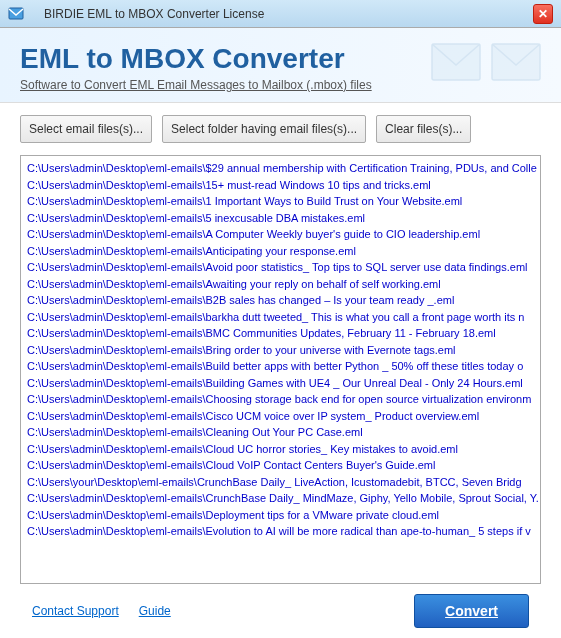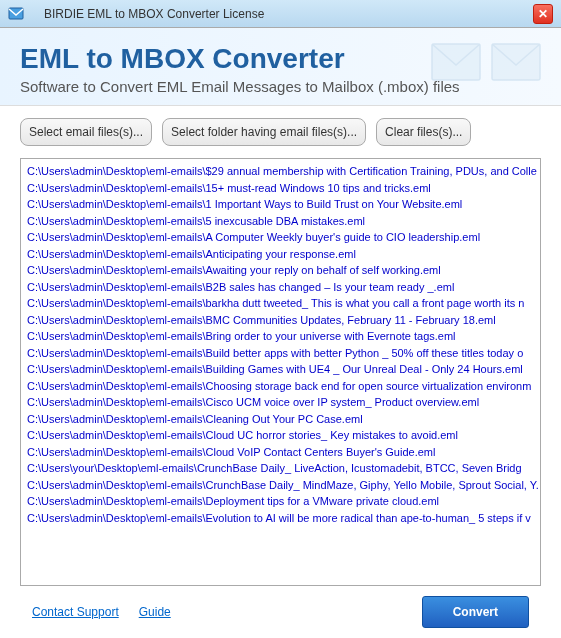--- a/index.html
+++ b/index.html
@@ -65,23 +65,24 @@
       padding: 15px 20px 10px 20px;
       border-bottom: 1px solid #ddd;
       position: relative;
     }
     .app-title {
       font-size: 28px;
       color: #2060a0;
       font-weight: bold;
     }
     .app-subtitle {
-      font-size: 15px;
+      font-size: 12px;
       color: #555;
       margin-top: 3px;
+      text-decoration: underline;
     }
     .header-icons {
       position: absolute;
       right: 20px;
       top: 15px;
       display: flex;
       gap: 10px;
       opacity: 0.3;
     }
     .envelope-icon {
@@ -96,21 +97,21 @@
       gap: 10px;
       background: white;
     }
     .action-button {
       padding: 6px 8px;
       border: 1px solid #aaa;
       background: linear-gradient(to bottom, #f8f8f8, #e8e8e8);
       cursor: pointer;
       font-size: 12px;
       color: #333;
-      border-radius: 8px;
+      border-radius: 2px;
     }
 
     
     .file-list-container {
       flex: 1;
       margin: 0 20px;
       border: 1px solid #aaa;
       overflow: hidden;
       position: relative;
       background: white;
@@ -157,24 +158,25 @@
       color: #0066cc;
       font-size: 12px;
       text-decoration: underline;
       cursor: pointer;
     }
     .convert-button {
       background: linear-gradient(to bottom, #3a8fe0, #2060c0);
       color: white;
       border: 1px solid #1050a0;
       padding: 8px 30px;
-      font-size: 12px;
+      font-size: 14px;
       font-weight: bold;
       cursor: pointer;
       border-radius: 3px;
+      text-decoration: underline;
     }
   </style>
 </head>
 <body>
 
 <div class="title-bar">
   <div class="title-bar-left">
     <svg class="title-bar-icon" viewBox="0 0 16 16">
       <rect x="1" y="2" width="14" height="11" rx="1" fill="#4a9fe0" stroke="#2060a0" stroke-width="1"></rect>
       <polyline points="1,3 8,9 15,3" fill="none" stroke="#fff" stroke-width="1.5"></polyline>
@@ -210,20 +212,21 @@
   </div>
 
   <div class="file-list-container">
     <div class="file-list" id="file-list-el">
     <div class="file-item">C:\Users\admin\Desktop\eml-emails\$29 annual membership with Certification Training, PDUs, and Colle</div>
         <div class="file-item">C:\Users\admin\Desktop\eml-emails\15+ must-read Windows 10 tips and tricks.eml</div>
         <div class="file-item">C:\Users\admin\Desktop\eml-emails\1 Important Ways to Build Trust on Your Website.eml</div>
         <div class="file-item">C:\Users\admin\Desktop\eml-emails\5 inexcusable DBA mistakes.eml</div>
         <div class="file-item">C:\Users\admin\Desktop\eml-emails\A Computer Weekly buyer's guide to CIO leadership.eml</div>
         <div class="file-item">C:\Users\admin\Desktop\eml-emails\Anticipating your response.eml</div>
+        <div class="file-item">C:\Users\admin\Desktop\eml-emails\Avoid poor statistics_ Top tips to SQL server use data findings.eml</div>
         <div class="file-item">C:\Users\admin\Desktop\eml-emails\Awaiting your reply on behalf of self working.eml</div>
         <div class="file-item">C:\Users\admin\Desktop\eml-emails\B2B sales has changed – Is your team ready _.eml</div>
         <div class="file-item">C:\Users\admin\Desktop\eml-emails\barkha dutt tweeted_ This is what you call a front page worth its n</div>
         <div class="file-item">C:\Users\admin\Desktop\eml-emails\BMC Communities Updates, February 11 - February 18.eml</div>
         <div class="file-item">C:\Users\admin\Desktop\eml-emails\Bring order to your universe with Evernote tags.eml</div>
         <div class="file-item">C:\Users\admin\Desktop\eml-emails\Build better apps with better Python _ 50% off these titles today o</div>
         <div class="file-item">C:\Users\admin\Desktop\eml-emails\Building Games with UE4 _ Our Unreal Deal - Only 24 Hours.eml</div>
         <div class="file-item">C:\Users\admin\Desktop\eml-emails\Choosing storage back end for open source virtualization environm</div>
         <div class="file-item">C:\Users\admin\Desktop\eml-emails\Cisco UCM voice over IP system_ Product overview.eml</div>
         <div class="file-item">C:\Users\admin\Desktop\eml-emails\Cleaning Out Your PC Case.eml</div>

